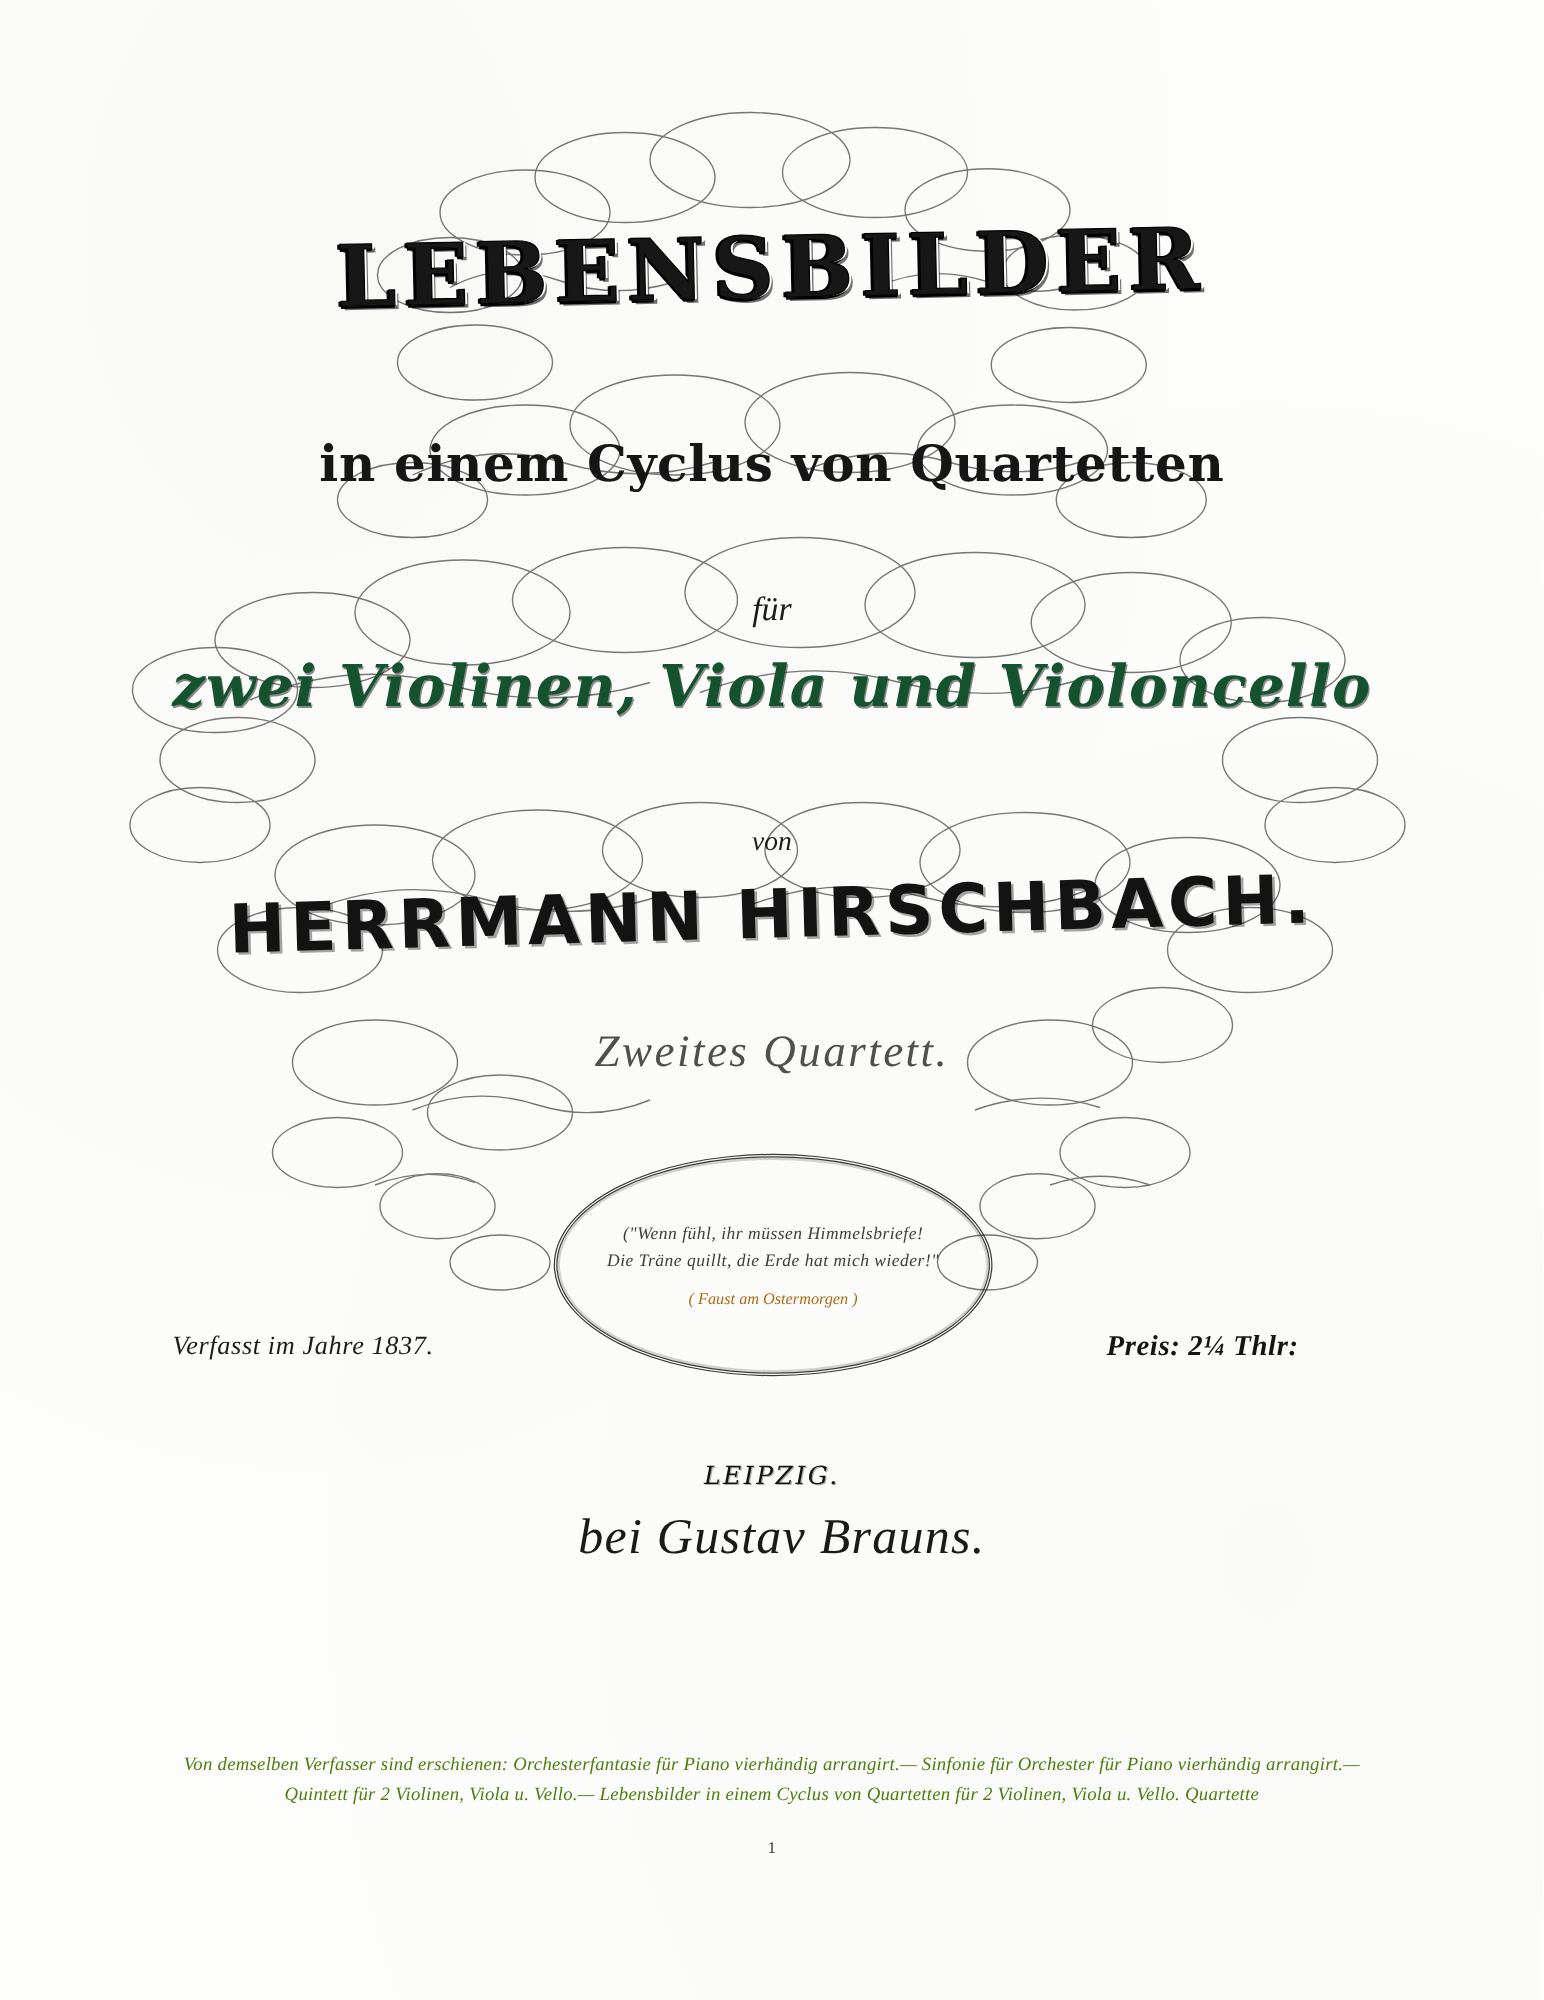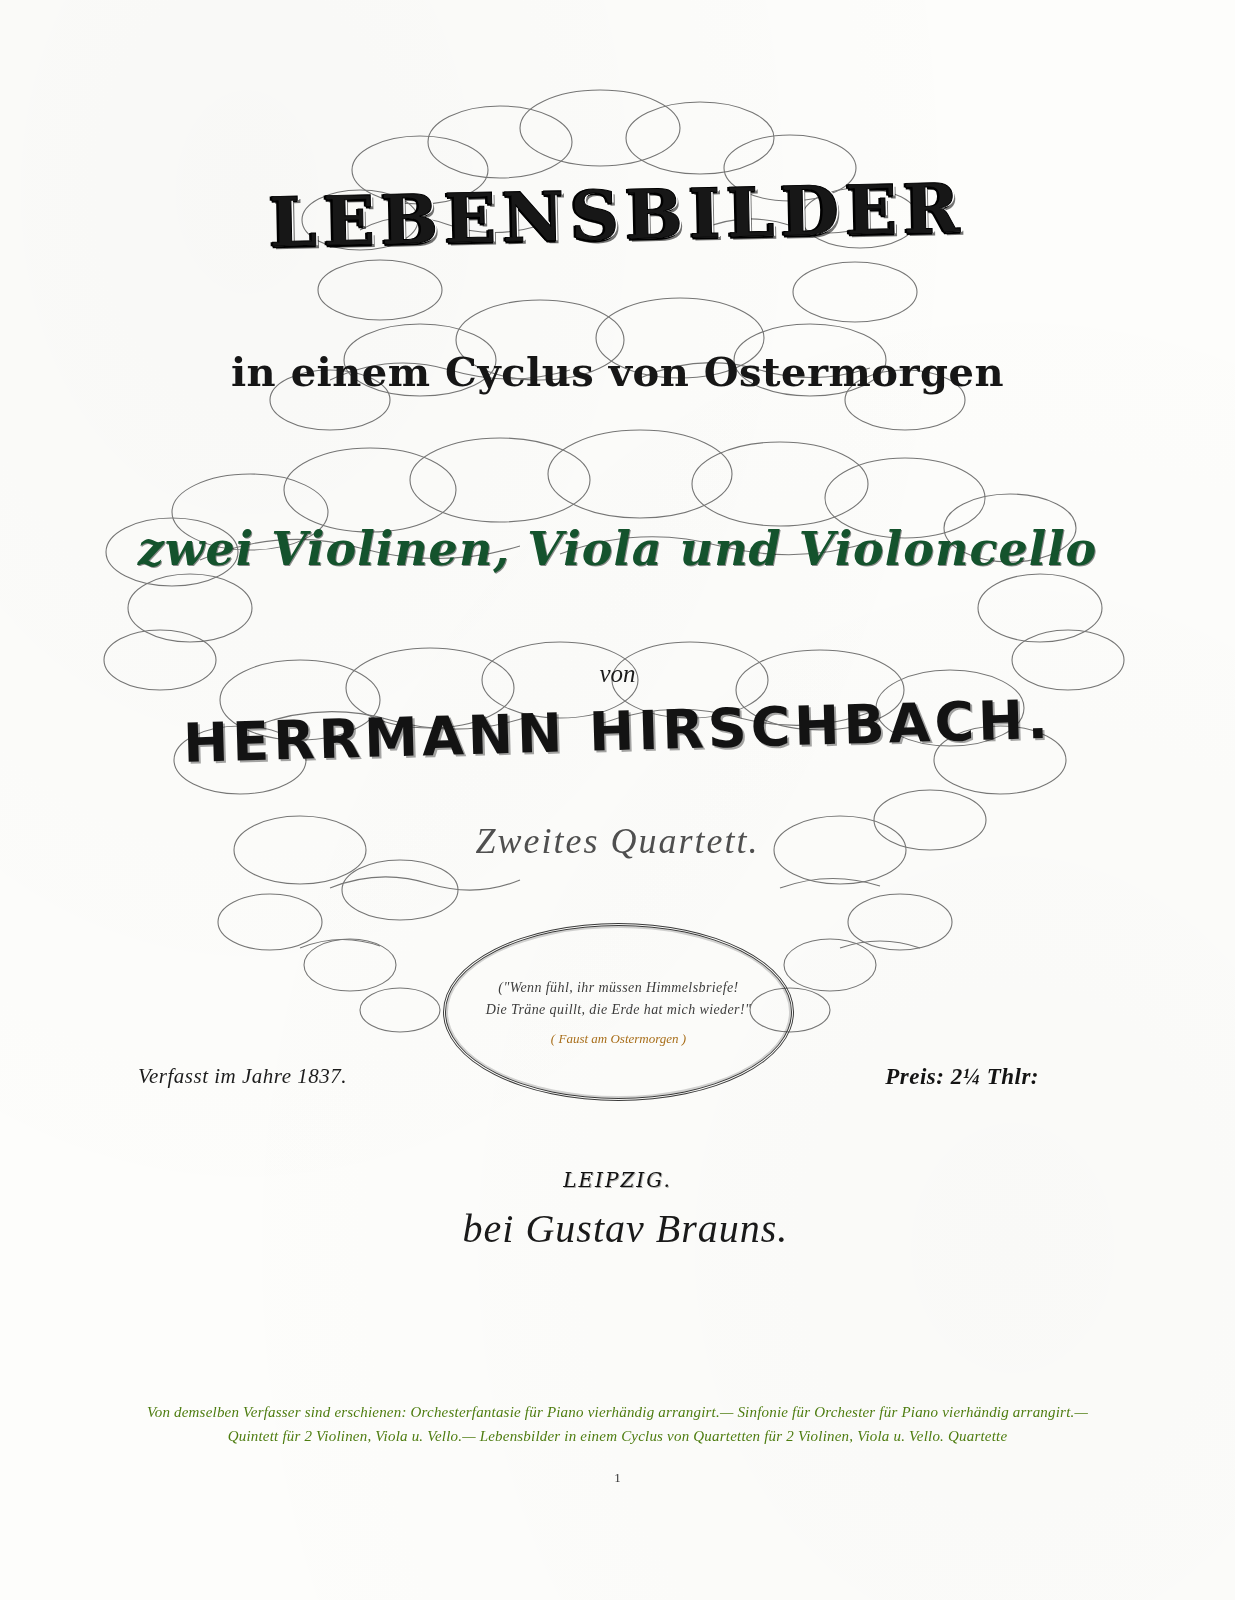--- a/index.html
+++ b/index.html
@@ -100,21 +100,21 @@
     text-shadow: 1px 1px 0 rgba(0,0,0,0.45);
   }
 
   .von {
     position: absolute;
     left: 0; right: 0;
     top: 660px;
     text-align: center;
     font-family: "Liberation Serif", serif;
     font-style: italic;
-    font-size: 25px;
+    font-size: 22px;
     color: #1b1b1b;
   }
 
   .composer {
     position: absolute;
     left: 0; right: 0;
     top: 700px;
     text-align: center;
   }
   .composer span {
@@ -322,22 +322,23 @@
       <path d="M780 828 q50 -18 100 -2"></path>
       <path d="M300 888 q40 -16 80 -2"></path>
       <path d="M840 888 q40 -14 80 0"></path>
     </g>
   </svg>
 
   <div class="title-wrap">
     <span class="main-title">LEBENSBILDER</span>
   </div>
 
-  <div class="subtitle">in einem Cyclus von Ostermorgen</div>
-
+  <div class="subtitle">in einem Cyclus von Quartetten</div>
+
+  <div class="fuer">für</div>
 
   <div class="instruments">zwei Violinen, Viola und Violoncello</div>
 
   <div class="von">von</div>
 
   <div class="composer">
     <span>HERRMANN HIRSCHBACH.</span>
   </div>
 
   <div class="workno">Zweites Quartett.</div>

